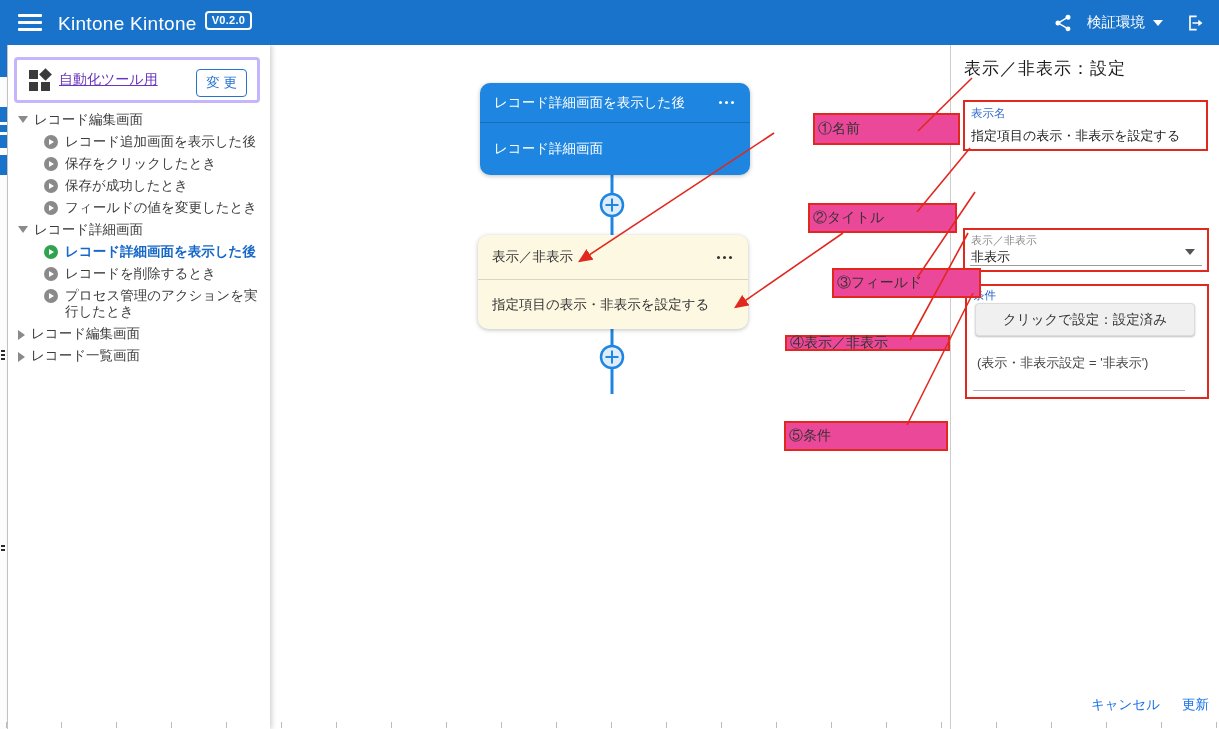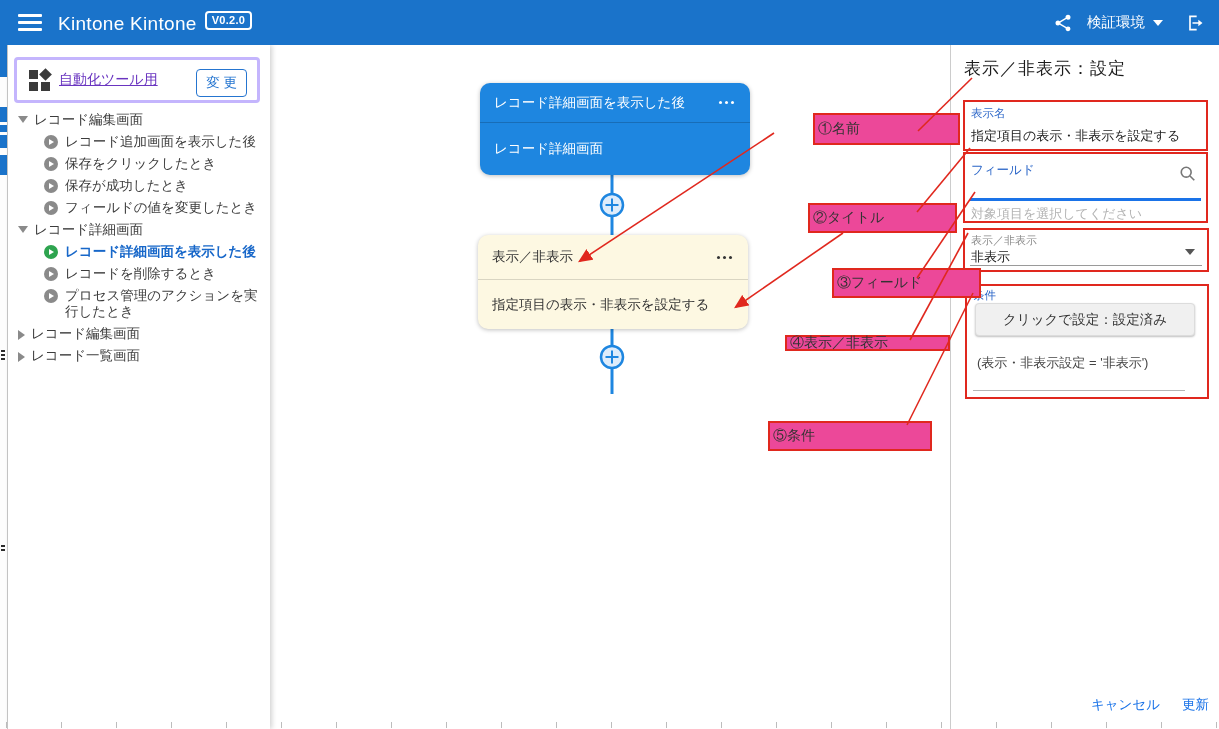--- a/index.html
+++ b/index.html
@@ -237,39 +237,30 @@
       <div class="nbody">
         <span>指定項目の表示・非表示を設定する</span>
       </div>
     </div>
   </div>
 
   <div class="anno" style="left:773px;top:113px;width:147px;height:32px">①名前</div>
   <div class="anno" style="left:768px;top:203px;width:149px;height:30px">②タイトル</div>
   <div class="anno" style="left:792px;top:268px;width:149px;height:30px">③フィールド</div>
   <div class="anno" style="left:745px;top:335px;width:165px;height:16px">④表示／非表示</div>
-  <div class="anno" style="left:728px;top:421px;width:164px;height:30px">⑤条件</div>
+  <div class="anno" style="left:744px;top:421px;width:164px;height:30px">⑤条件</div>
 
   <div class="panel">
     <div class="panel-title">表示／非表示：設定</div>
 
     <div class="rbox rb1">
       <span class="flabel-blue">表示名</span>
       <span class="fvalue">指定項目の表示・非表示を設定する</span>
     </div>
 
-    <div class="rbox rb2">
-      <span class="flabel-blue">フィールド</span>
-      <svg class="search-glyph" width="18" height="18" viewBox="0 0 20 20">
-          <circle cx="8" cy="8" r="5.5" fill="none" stroke="#777" stroke-width="1.8"></circle>
-          <line x1="12.2" y1="12.2" x2="17" y2="17" stroke="#777" stroke-width="1.8"></line>
-        </svg>
-      <div class="input-underline"></div>
-      <div class="placeholder-text">対象項目を選択してください</div>
-    </div>
 
     <div class="rbox rb3">
       <span class="flabel-gray">表示／非表示</span>
       <span class="fvalue">非表示</span>
       <span class="sel-caret"></span>
       <div class="sel-underline"></div>
     </div>
 
     <div class="rbox rb4">
       <span class="flabel-blue" style="top:2px">条件</span>

